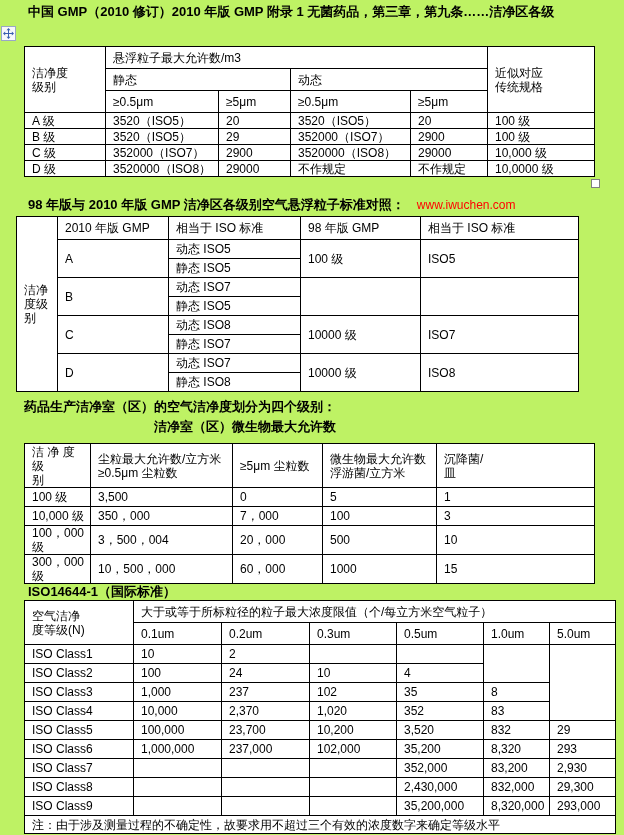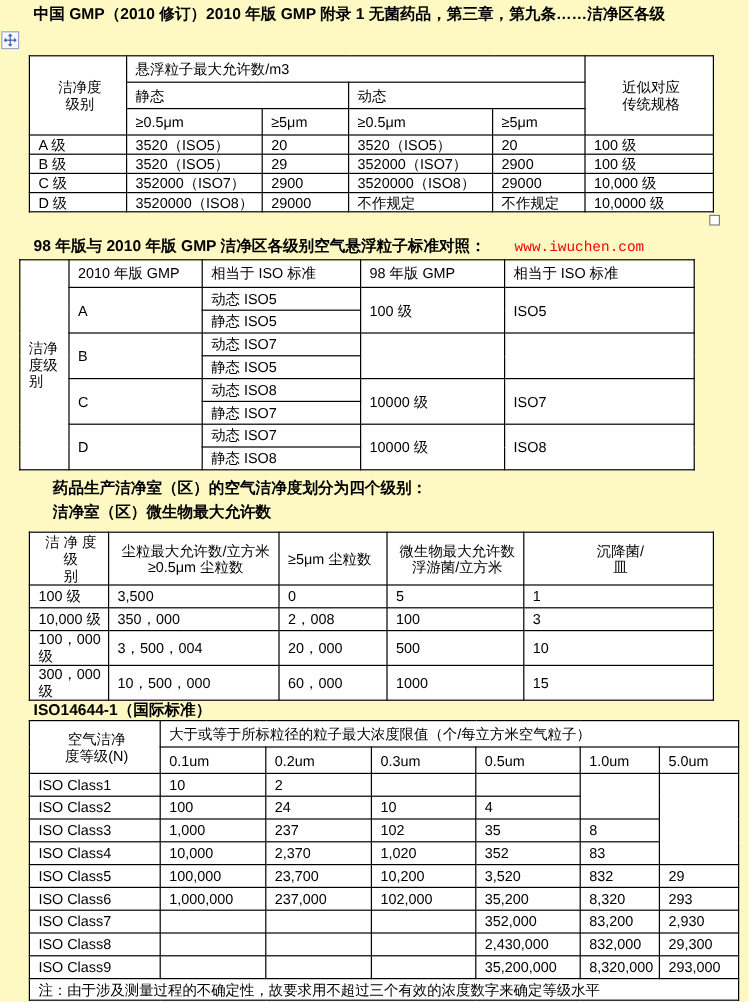--- a/index.html
+++ b/index.html
@@ -1,24 +1,24 @@
 <!DOCTYPE html>
 <html><head>
 <meta charset="utf-8">
 <style>
   html,body{margin:0;padding:0;background:#fff;}
-  #page{position:relative;width:624px;height:835px;background:#fef9c3;
+  #page{position:relative;width:624px;height:835px;background:#bef264;
         font-family:"Liberation Sans",sans-serif;color:#000;overflow:hidden;}
   .abs{position:absolute;}
   .heading{font-weight:bold;font-size:13px;line-height:20px;white-space:nowrap;}
-  .red-link{font-weight:normal;color:#ff0000;margin-left:24px;font-size:12px;font-family:Liberation Mono, monospace;}
+  .red-link{font-weight:normal;color:#ff0000;margin-left:12px;font-size:12px;}
   table.doc{border-collapse:collapse;table-layout:fixed;position:absolute;background:#fff;}
   table.doc td{border:1px solid #000;font-size:12px;padding:0 4px 0 7px;
                vertical-align:middle;overflow:hidden;line-height:14px;}
-  .pre{white-space:pre-line;text-align:center;}
+  .pre{white-space:pre-line;}
   .ctr{padding:0 2px;}
   .h22{height:22px;} .h23{height:23px;} .h19{height:19px;} .h16{height:16px;}
   .h44{height:44px;} .h18{height:18px;}
   td.vert{padding:0 11px;text-align:left;word-break:break-all;line-height:24px;}
   td.thick-top{border-top:2px solid #000;}
   .jt{letter-spacing:0px;}
   
   .move-handle{position:absolute;left:1px;top:26px;width:13px;height:13px;
                border:1px solid #9aa7c7;background:#f8f9fb;display:flex;
                align-items:center;justify-content:center;}
@@ -162,21 +162,21 @@
       <td>动态 ISO7</td>
       <td rowspan="2">10000 级</td>
       <td rowspan="2">ISO8</td>
     </tr>
     <tr class="h19">
           <td>静态 ISO8</td>
         </tr>
   </tbody>
     </table>
 
-  <div class="abs heading" style="left:44px;top:397px;">
+  <div class="abs heading" style="left:24px;top:397px;text-align:right;">
     <div>药品生产洁净室（区）的空气洁净度划分为四个级别：</div>
     <div>洁净室（区）微生物最大允许数</div>
   </div>
 
   <table class="doc" style="left:24px;top:443px;width:570px;">
     <colgroup>
         <col style="width:66px">
         <col style="width:142px">
         <col style="width:90px">
         <col style="width:114px">
@@ -197,21 +197,21 @@
     <tr class="h19">
       <td>100 级</td>
       <td>3,500</td>
       <td>0</td>
       <td>5</td>
       <td>1</td>
     </tr>
     <tr class="h19">
       <td>10,000 级</td>
       <td>350，000</td>
-      <td>2，008</td>
+      <td>7，000</td>
       <td>100</td>
       <td>3</td>
     </tr>
     <tr class="h19">
       <td>100，000 级</td>
       <td>3，500，004</td>
       <td>20，000</td>
       <td>500</td>
       <td>10</td>
     </tr>

